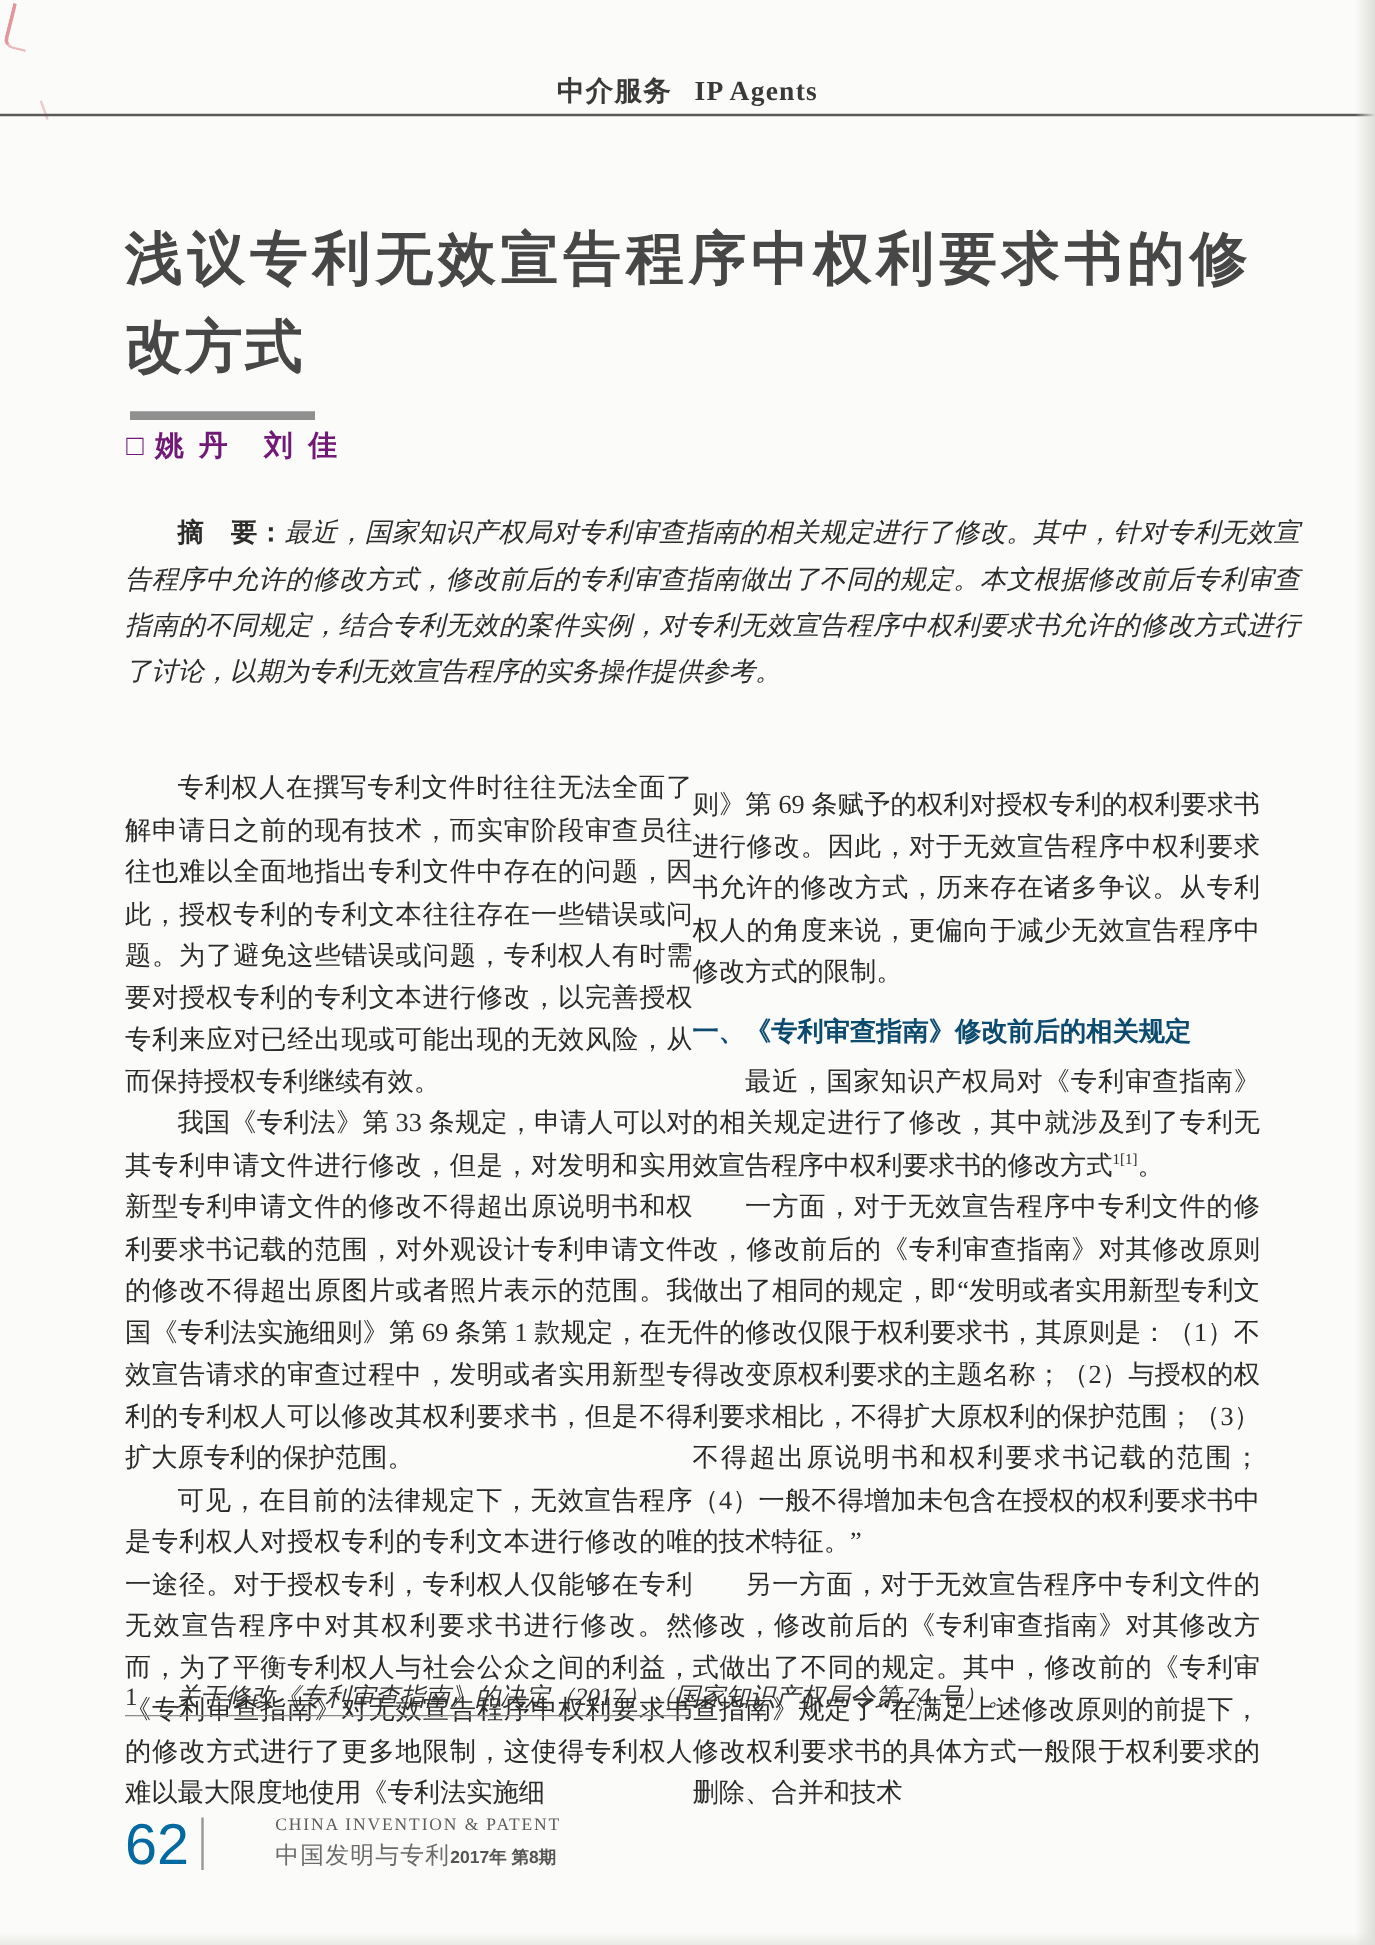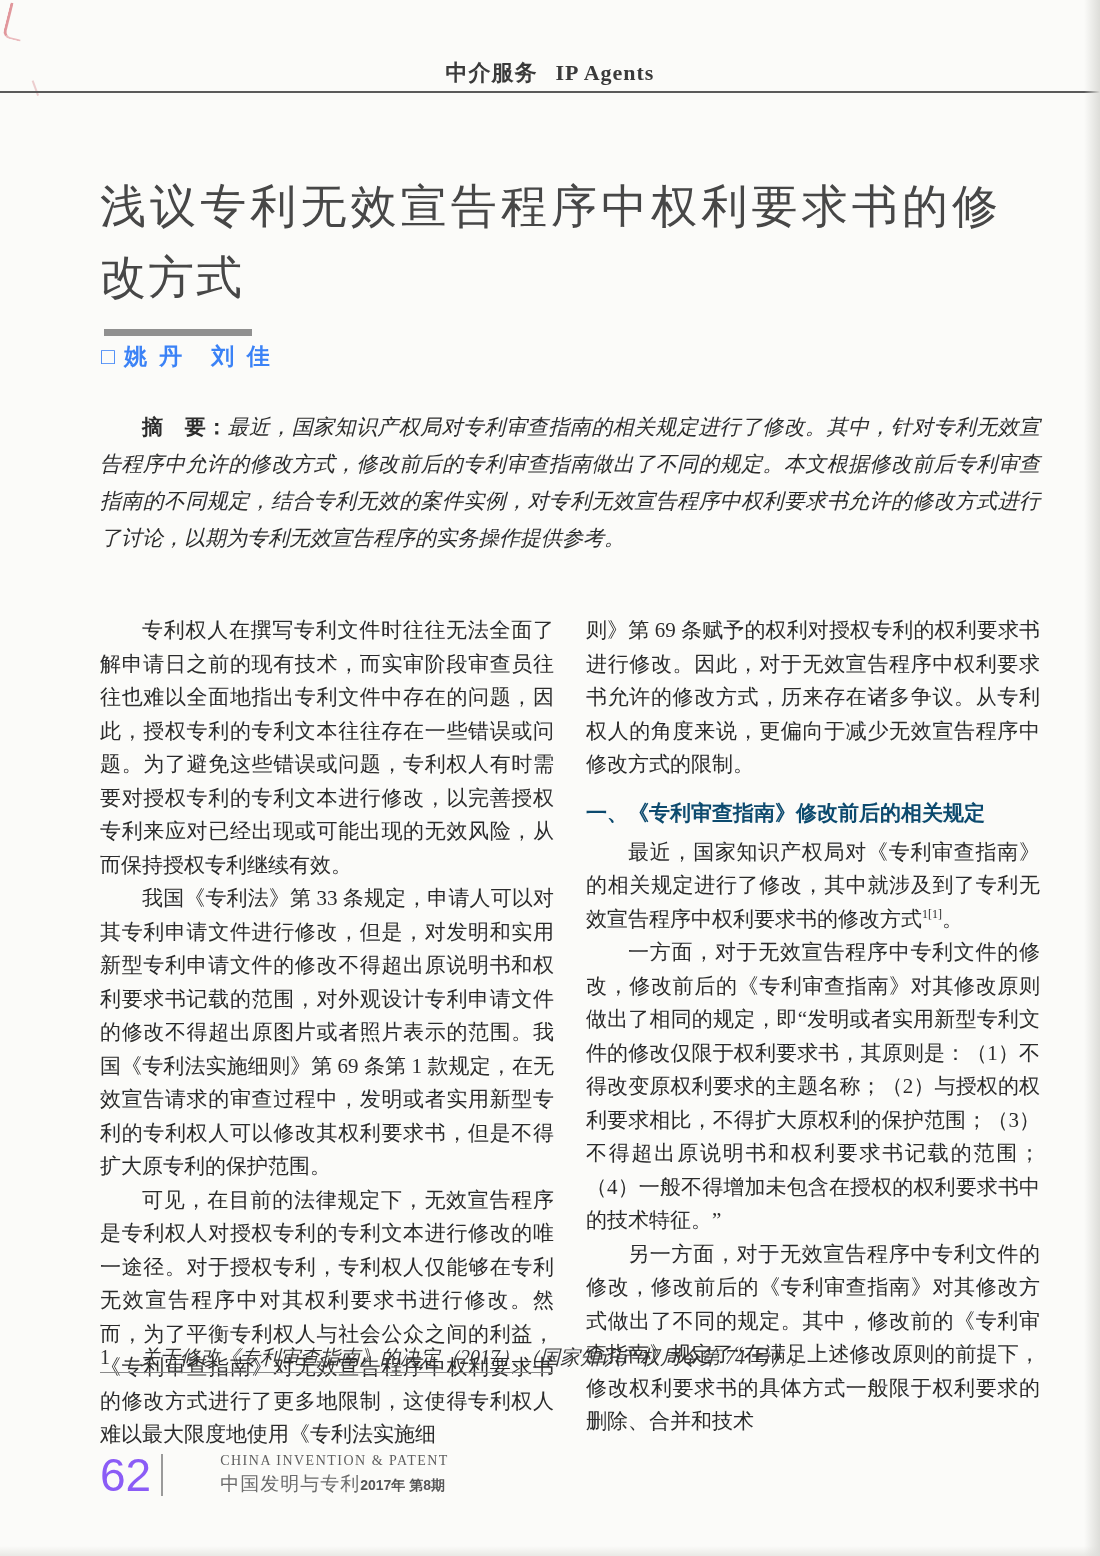--- a/index.html
+++ b/index.html
@@ -36,49 +36,49 @@
     transform:rotate(14deg);border-radius:0 0 0 8px;
   }
   .red-mark-b{
     position:absolute;left:34px;top:78px;width:12px;height:16px;
     border-left:2px solid rgba(210,120,125,0.35);
     transform:rotate(-20deg);
   }
   
   .article-title{
     position:absolute;left:100px;top:140px;width:900px;
-    font-size:46px;line-height:1.55;font-weight:normal;color:#474747;
+    font-size:46px;line-height:1.55;font-weight:bold;color:#474747;
     letter-spacing:2px;text-align:justify;
   }
   
   .author-bar{
     position:absolute;left:104px;top:329px;width:148px;height:7px;background:#909090;
   }
   .author-line{
     position:absolute;left:101px;top:341px;
     font-family:"Liberation Sans","DejaVu Sans",sans-serif;
-    font-size:23px;font-weight:bold;color:#3b82f6;letter-spacing:3px;
+    font-size:23px;font-weight:bold;color:#701a75;letter-spacing:3px;
   }
   .author-line .marker{font-weight:normal;margin-right:6px;}
   
   .abstract-block{
     position:absolute;left:100px;top:408px;width:940px;
     font-size:21px;line-height:37px;text-align:justify;
     font-style:italic;color:#2c2c2c;
   }
   .abstract-block p{margin:0;text-indent:2em;}
   .abstract-label,.keywords-label{
     font-style:normal;font-weight:bold;
     font-family:"Liberation Sans","DejaVu Sans",sans-serif;
   }
   .keywords-line{margin-top:8px;text-indent:2em;font-style:italic;}
   
   .body-columns{
     position:absolute;left:100px;top:614px;width:940px;
-    display:flex;gap:32px;
+    display:flex;align-items:flex-end;
   }
   .col{
     width:454px;font-size:21px;line-height:33.5px;text-align:justify;color:#2b2b2b;
   }
   .col p{margin:0;text-indent:2em;}
   .col p.continued{text-indent:0;}
   .section-heading{
     font-family:"Liberation Sans","DejaVu Sans",sans-serif;
     font-weight:bold;font-size:21px;color:#0c4a6e;
     margin:16px 0 8px 0;text-indent:0;line-height:30px;
@@ -92,21 +92,21 @@
     position:absolute;left:100px;top:1344px;width:940px;
     font-size:20px;font-style:italic;color:#333;
   }
   .footnote .fn-num{font-style:normal;margin-right:30px;}
   
   .page-footer{
     position:absolute;left:100px;top:1452px;display:flex;align-items:center;
   }
   .page-number{
     font-family:"Liberation Sans","DejaVu Sans",sans-serif;
-    font-size:46px;color:#8b5cf6;line-height:1;
+    font-size:46px;color:#0369a1;line-height:1;
   }
   .footer-divider{width:2px;height:42px;background:#9a9a9a;margin:0 12px 0 10px;}
   .journal-block{color:#5d5d5d;margin-left:45px;}
   .journal-en{
     font-size:14px;letter-spacing:1.5px;font-variant:small-caps;
     font-family:"Liberation Serif","DejaVu Serif",serif;
   }
   .journal-zh-row{display:flex;align-items:baseline;margin-top:2px;}
   .journal-zh{font-size:19px;color:#6b6b6b;letter-spacing:1px;}
   .issue{font-size:14px;font-weight:bold;color:#555;font-family:"Liberation Sans","DejaVu Sans",sans-serif;}

